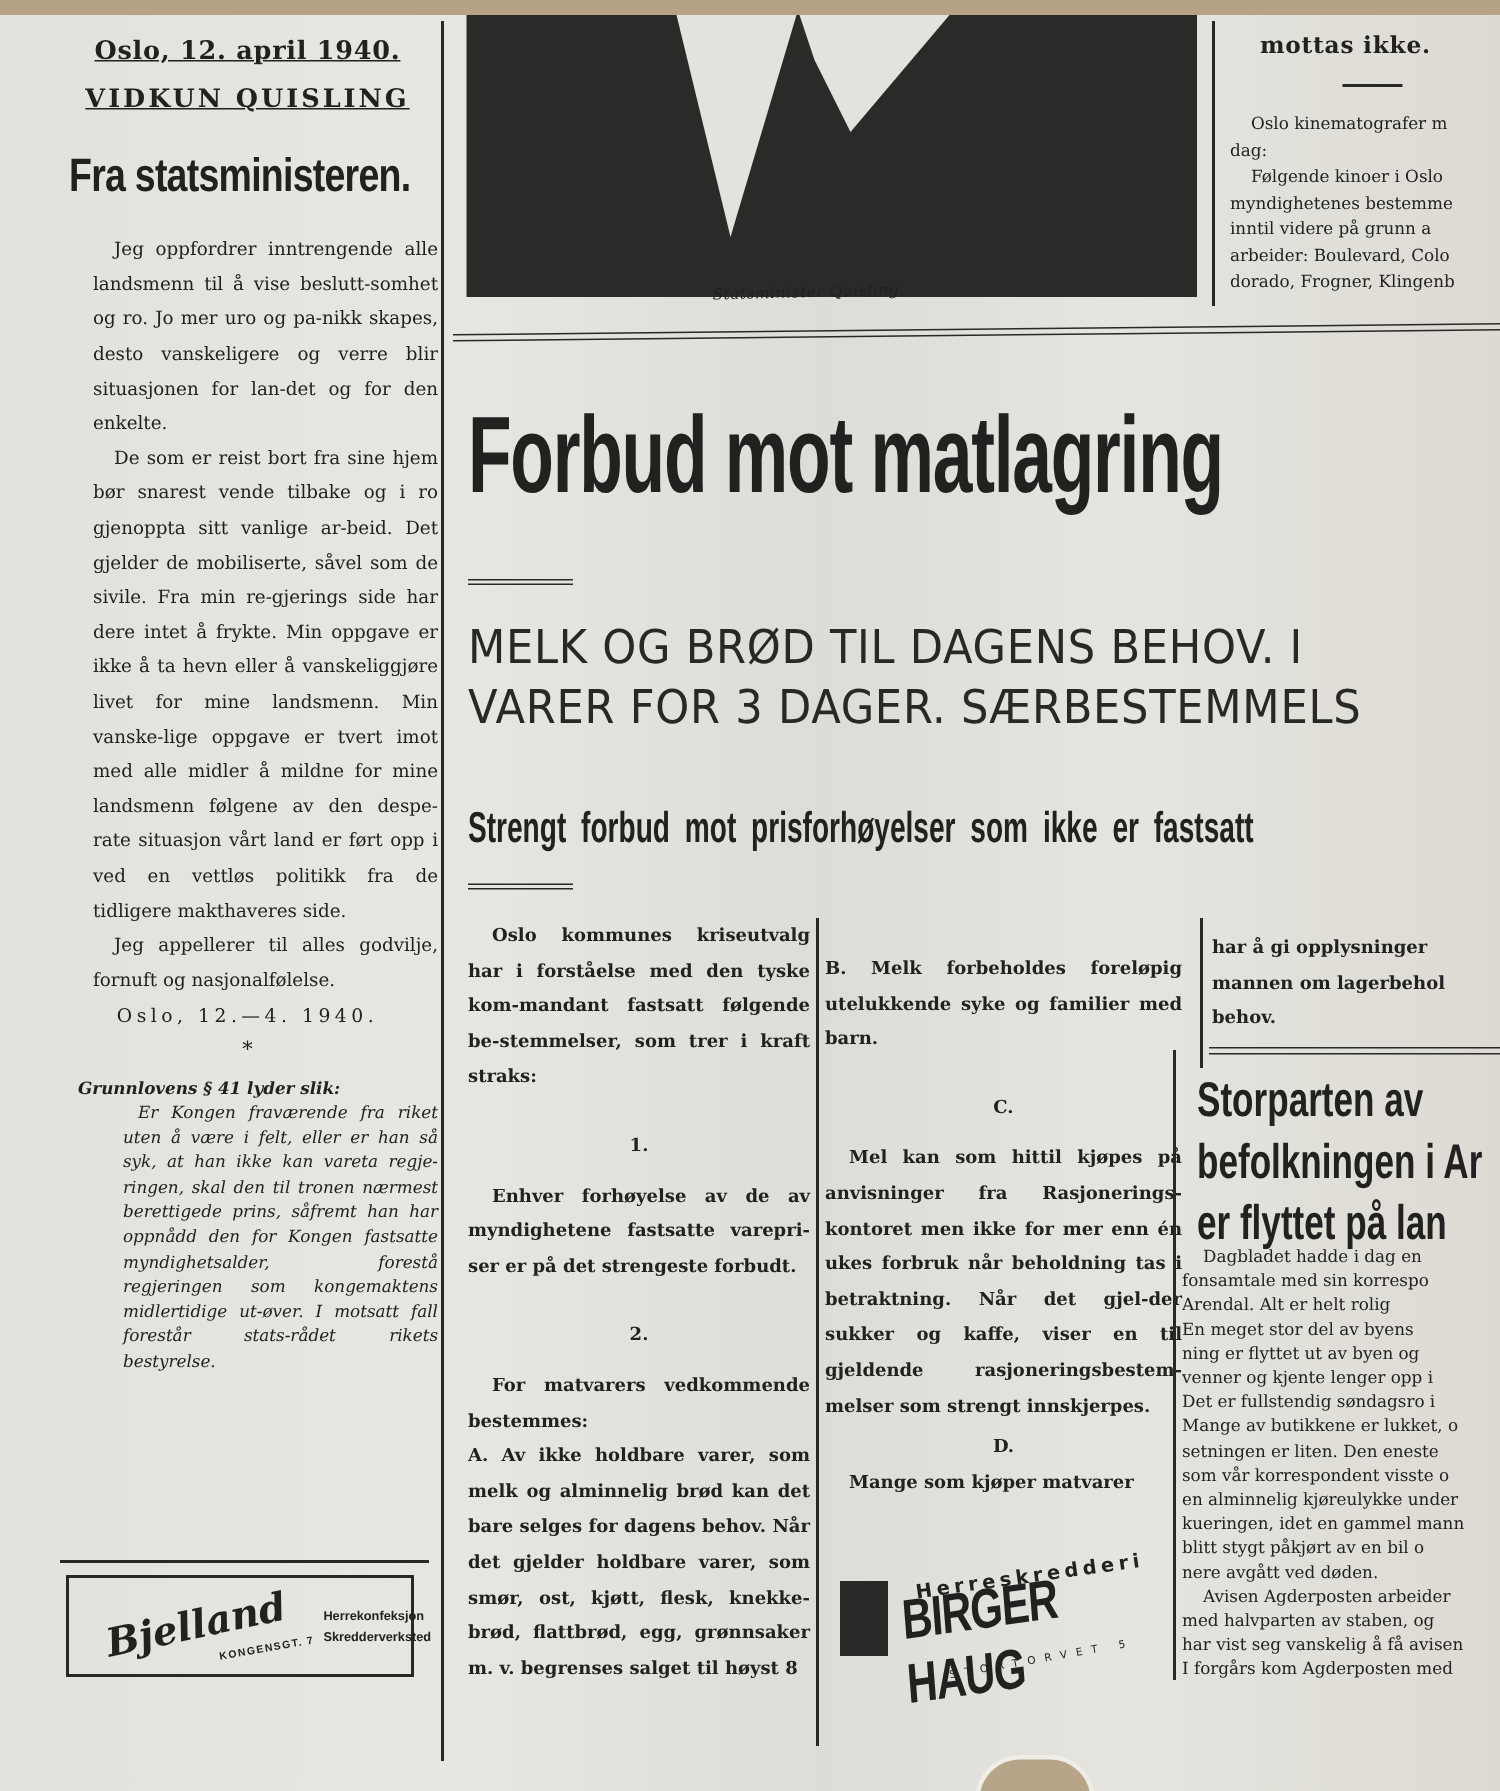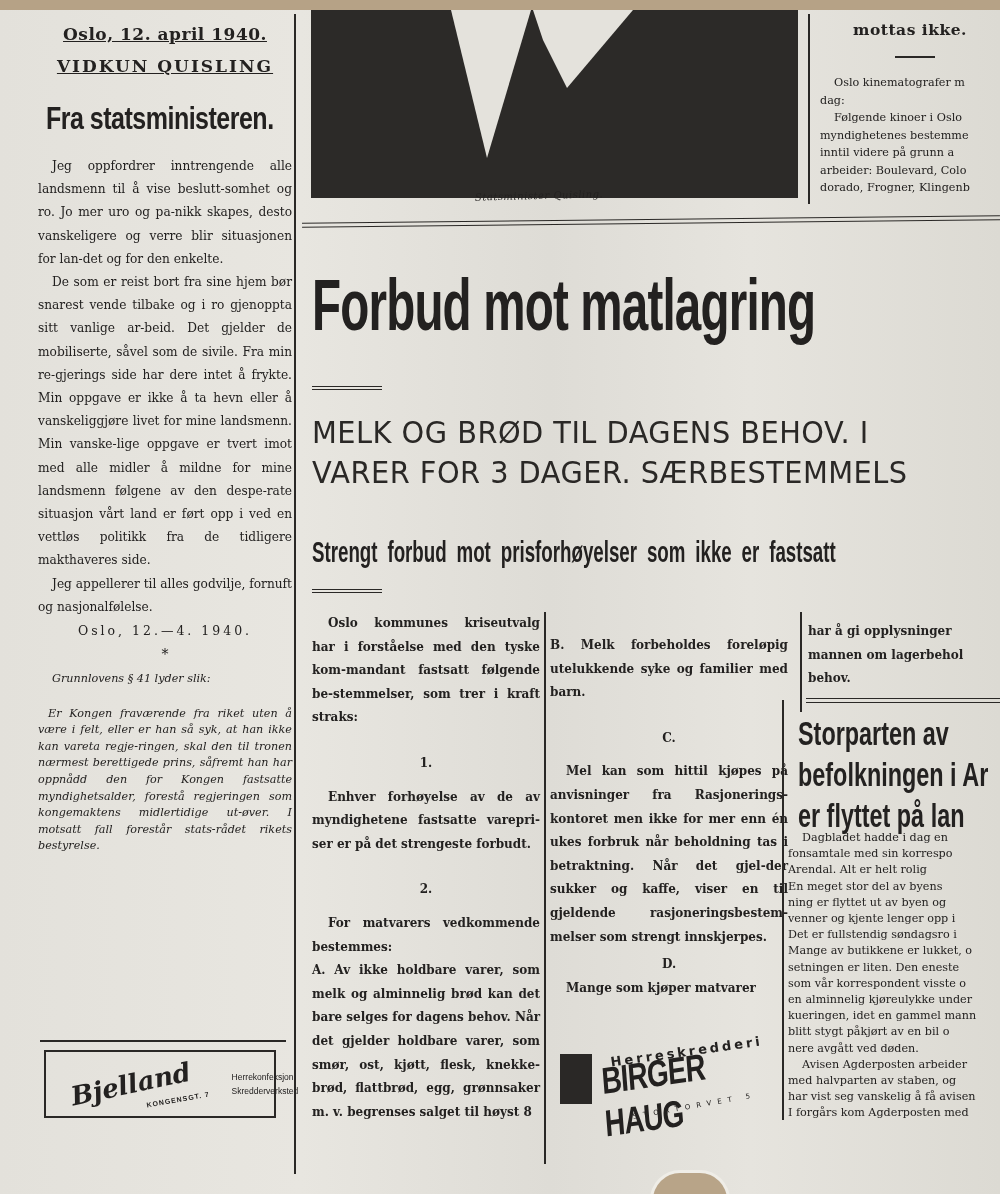--- a/index.html
+++ b/index.html
@@ -16,39 +16,39 @@
   }
   .strip-top { position:absolute; left:0; top:0; width:1000px; height:12px; background:#b6a286; }
   
   .col-left { position:absolute; left:38px; top:18px; width:254px; }
   .vrule { position:absolute; width:2px; background:#2a2826; }
   .hdr-line { font-family:"DejaVu Serif", serif; font-weight:bold; text-align:center; font-size:17px; line-height:32px; letter-spacing:0.5px;text-decoration:underline; }
   .hdr-line.caps { letter-spacing:2px; }
   .headline-left { font-family:"Liberation Sans", sans-serif; font-weight:bold; font-size:25px; margin-top:18px; margin-left:8px; transform:scaleY(1.25); transform-origin:left top; letter-spacing:-0.5px; }
   .body-text { font-family:"DejaVu Serif", serif; font-size:12.2px; line-height:23.2px; text-align:justify; }
   .body-text p { text-indent:14px; }
-  .left-body { margin-top:26px; }
+  .left-body { margin-top:26px;margin-left:24px; }
   .sig { text-align:center; font-size:12.5px; letter-spacing:3px; line-height:24px; }
   .star { text-align:center; font-size:14px; line-height:22px; }
   .italic-block { font-style:italic; font-size:11.2px; line-height:16.6px; margin-top:6px; text-align:justify; }
-  .italic-block .lead { text-indent:14px; margin-bottom:18px; }
-  .italic-block p { text-indent:10px; }
+  .italic-block .lead { text-indent:14px; margin-bottom:0;font-weight:bold; }
+  .italic-block p { text-indent:10px;margin-left:44px; }
   .ad-left { position:absolute; left:44px; top:1050px; width:232px; height:68px; border:2px solid #2a2826; display:flex; align-items:center; }
   .ad-left-top { position:absolute; left:40px; top:1040px; width:246px; height:2px; background:#2a2826; }
   .script-logo { font-family:"DejaVu Serif", serif; font-style:italic; font-weight:bold; font-size:26px; margin-left:24px; transform:rotate(-12deg); }
   .script-sub { position:absolute; left:100px; top:44px; font-size:7px; font-weight:bold; font-family:"Liberation Sans",sans-serif; transform:rotate(-10deg); letter-spacing:1px; }
-  .ad-right-lines { margin-left:40px; font-family:"Liberation Sans",sans-serif; font-weight:normal; font-size:8.5px; line-height:14px; }
+  .ad-right-lines { margin-left:24px; font-family:"Liberation Sans",sans-serif; font-weight:bold; font-size:8.5px; line-height:14px; }
   
   .photo { position:absolute; left:311px; top:10px; width:487px; height:188px; background:#2c2a28; overflow:hidden; }
   .photo svg { position:absolute; left:0; top:0; }
   .caption { position:absolute; left:475px; top:190px; font-style:italic; font-size:10px; font-family:"DejaVu Serif",serif; transform:rotate(-1.5deg); letter-spacing:0.5px; }
   .dbl-rule { position:absolute; height:5px; border-top:1.5px solid #2a2826; border-bottom:1.5px solid #2a2826; }
   
   .col-topright { position:absolute; left:820px; top:20px; width:200px; }
-  .mottas { font-weight:bold; font-size:15.5px; text-align:center; width:140px; margin-left:20px; letter-spacing:0.5px; }
+  .mottas { font-weight:bold; font-size:15.5px; width:140px; margin-left:20px; letter-spacing:0.5px; }
   .short-rule { width:40px; height:2px; background:#2a2826; margin:17px 0 0 75px; }
   .tr-body { margin-top:16px; font-size:11.2px; line-height:17.5px; white-space:nowrap; overflow:hidden; width:180px; }
   
   .main-headline { position:absolute; left:312px; top:262px; font-family:"Liberation Sans",sans-serif; font-weight:bold; font-size:58px; letter-spacing:-1px; white-space:nowrap; transform:scale(0.82,1.25); transform-origin:left top; }
   .sub-deck { position:absolute; left:312px; top:412px; font-family:"DejaVu Sans", sans-serif; font-weight:normal; font-size:31px; line-height:40px; white-space:nowrap; letter-spacing:0.5px; transform:scaleX(0.93); transform-origin:left top; color:#2a2826; }
   .strengt { position:absolute; left:312px; top:536px; font-family:"Liberation Sans",sans-serif; font-weight:bold; font-size:24px; white-space:nowrap; transform:scale(0.78,1.2); transform-origin:left top; word-spacing:6px; }
   .mini-rule { position:absolute; height:4px; border-top:1.5px solid #2a2826; border-bottom:1.5px solid #2a2826; }
   
   .art-col { position:absolute; font-size:12px; line-height:23.6px; text-align:justify; font-weight:bold; }
   .art-col p { text-indent:16px; }

